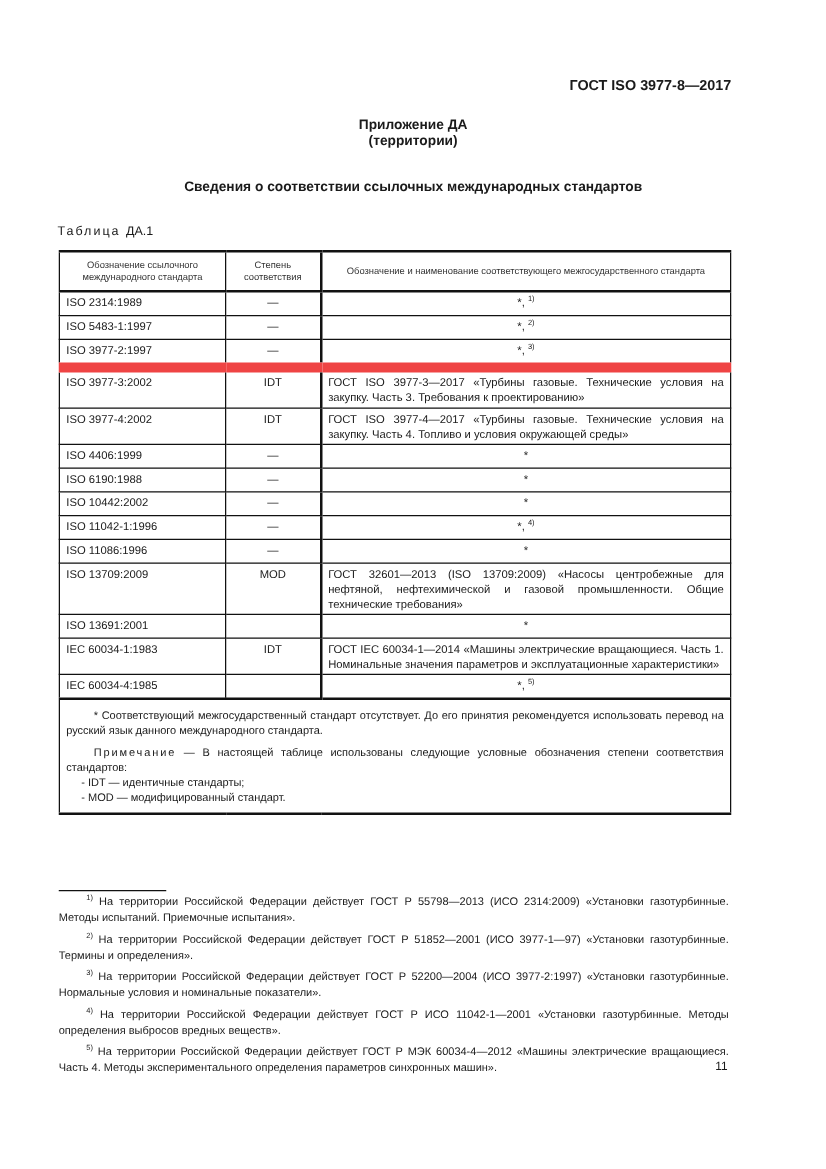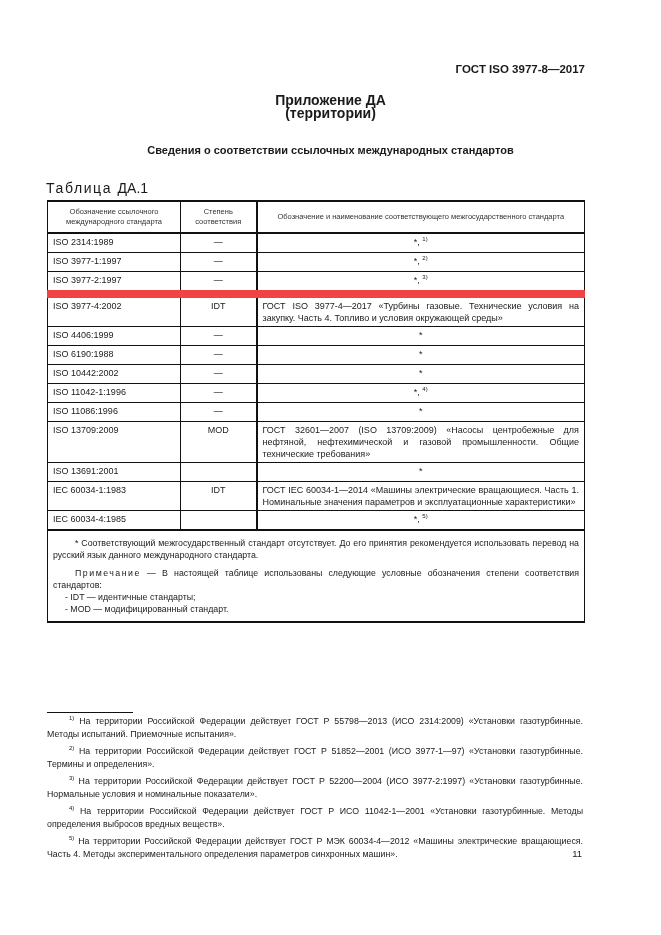--- a/index.html
+++ b/index.html
@@ -1,23 +1,23 @@
 <!DOCTYPE html>
 <html><head>
 <meta charset="utf-8">
 <style>
   html, body { margin: 0; padding: 0; background: #ffffff; }
   body { width: 661px; height: 935px; position: relative; overflow: hidden;
          font-family: "Liberation Sans", "DejaVu Sans", sans-serif; color: #1a1a1a; }
   .doc-code { position: absolute; top: 63px; right: 76px; font-size: 11.5px; font-weight: bold; }
   .appendix { position: absolute; top: 94px; left: 0; width: 661px; text-align: center;
-              font-size: 14px; font-weight: bold; line-height: 13px; }
+              font-size: 11px; font-weight: bold; line-height: 13px; }
   .title { position: absolute; top: 143px; left: 0; width: 661px; text-align: center;
            font-size: 11px; font-weight: bold; line-height: 14px; }
-  .table-label { position: absolute; top: 180px; left: 46px; font-size: 14px; letter-spacing: 1.6px; }
+  .table-label { position: absolute; top: 180px; left: 46px; font-size: 10px; letter-spacing: 1.6px; }
   .table-label .num { letter-spacing: 0; }
 
   table.main { position: absolute; top: 200px; left: 47px; width: 537px; border-collapse: collapse;
                font-size: 9px; table-layout: fixed; }
   table.main td, table.main th { border: 1px solid #111; padding: 2px 5px; vertical-align: top; line-height: 12px; }
   table.main tr.head th { font-weight: normal; font-size: 7.5px; color: #333; text-align: center;
                           vertical-align: middle; padding: 3px 4px; line-height: 10px; height: 24px;
                           border-top: 2px solid #111; border-bottom: 2px solid #111; }
   table.main col.c1 { width: 133px; } table.main col.c2 { width: 76px; } table.main col.c3 { width: 328px; }
   table.main td.c2 { text-align: center; }
@@ -69,28 +69,33 @@
     <th class="c3">Обозначение и наименование соответствующего межгосударственного стандарта</th>
   </tr>
   </tbody>
     <tbody id="rows">
       <tr class="row">
         <td>ISO 2314:1989</td>
         <td class="c2">—</td>
         <td class="c3 center"><span>*</span><span>, </span><sup>1)</sup></td>
       </tr>
       <tr class="row">
-        <td>ISO 3977-1:1997</td>
+        <td>ISO 5483-1:1997</td>
         <td class="c2">—</td>
         <td class="c3 center"><span>*</span><span>, </span><sup>2)</sup></td>
       </tr>
       <tr class="row thick">
         <td>ISO 3977-2:1997</td>
         <td class="c2">—</td>
         <td class="c3 center"><span>*</span><span>, </span><sup>3)</sup></td>
+      </tr>
+      <tr class="row">
+        <td>ISO 3977-3:2002</td>
+        <td class="c2">IDT</td>
+        <td class="c3">ГОСТ ISO 3977-3—2017 «Турбины газовые. Технические условия на закупку. Часть 3. Требования к проектированию»</td>
       </tr>
       <tr class="row">
         <td>ISO 3977-4:2002</td>
         <td class="c2">IDT</td>
         <td class="c3">ГОСТ ISO 3977-4—2017 «Турбины газовые. Технические условия на закупку. Часть 4. Топливо и условия окружающей среды»</td>
       </tr>
       <tr class="row">
         <td>ISO 4406:1999</td>
         <td class="c2">—</td>
         <td class="c3 center"><span>*</span></td>
@@ -111,21 +116,21 @@
         <td class="c3 center"><span>*</span><span>, </span><sup>4)</sup></td>
       </tr>
       <tr class="row">
         <td>ISO 11086:1996</td>
         <td class="c2">—</td>
         <td class="c3 center"><span>*</span></td>
       </tr>
       <tr class="row">
         <td>ISO 13709:2009</td>
         <td class="c2">MOD</td>
-        <td class="c3">ГОСТ 32601—2007 (ISO 13709:2009) «Насосы центробежные для нефтяной, нефтехимической и газовой промышленности. Общие технические требования»</td>
+        <td class="c3">ГОСТ 32601—2013 (ISO 13709:2009) «Насосы центробежные для нефтяной, нефтехимической и газовой промышленности. Общие технические требования»</td>
       </tr>
       <tr class="row">
         <td>ISO 13691:2001</td>
         <td class="c2"></td>
         <td class="c3 center"><span>*</span></td>
       </tr>
       <tr class="row">
         <td>IEC 60034-1:1983</td>
         <td class="c2">IDT</td>
         <td class="c3">ГОСТ IEC 60034-1—2014 «Машины электрические вращающиеся. Часть 1. Номинальные значения параметров и эксплуатационные характеристики»</td>

